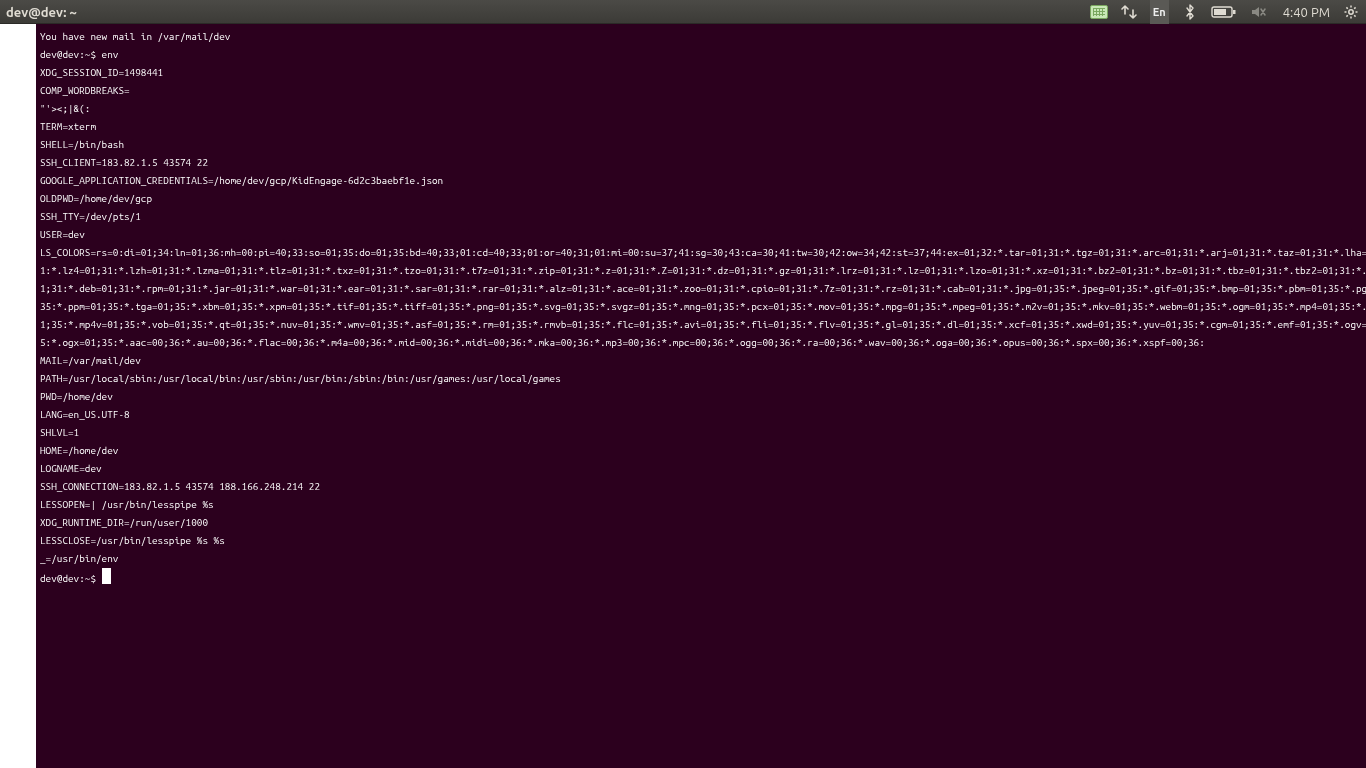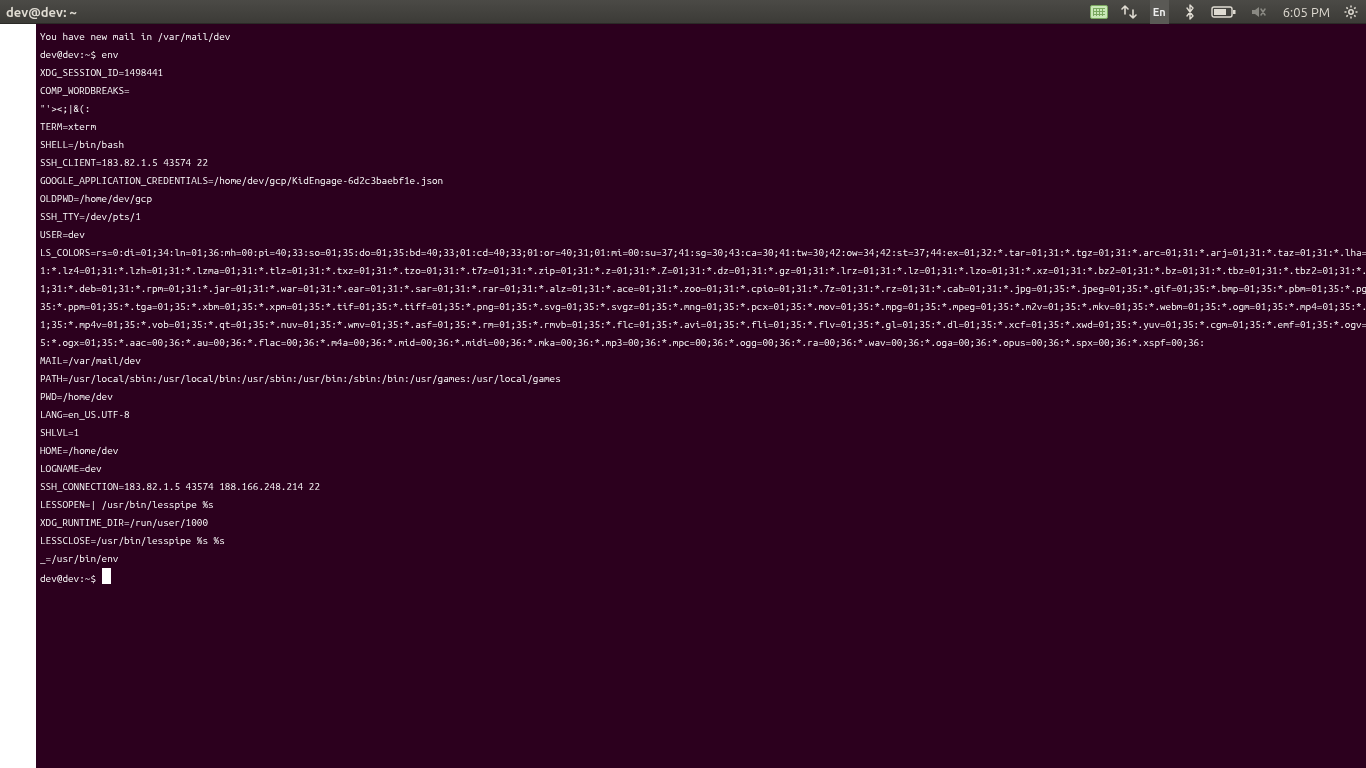--- a/index.html
+++ b/index.html
@@ -66,21 +66,21 @@
           <rect x="22" y="5" width="2.5" height="4" fill="#dfdbd2"></rect>
           <rect x="3" y="4" width="12" height="6" fill="#dfdbd2"></rect>
         </svg>
     </span>
     <span class="ico">
       <svg width="16" height="16" viewBox="0 0 16 16">
           <path d="M2 6 L5 6 L9 3 L9 13 L5 10 L2 10 Z" fill="#8a8983"></path>
           <path d="M11 5 L15 11 M15 5 L11 11" stroke="#8a8983" stroke-width="1.5" stroke-linecap="round"></path>
         </svg>
     </span>
-    <span class="clock">6:05 PM</span>
+    <span class="clock">4:40 PM</span>
     <span class="ico">
       <svg width="14" height="14" viewBox="0 0 14 14">
           <circle cx="7" cy="7" r="2.2" fill="none" stroke="#dfdbd2" stroke-width="1.5"></circle>
           <g stroke="#dfdbd2" stroke-width="1.5">
             <line x1="7" y1="0.5" x2="7" y2="2.5"></line>
             <line x1="7" y1="11.5" x2="7" y2="13.5"></line>
             <line x1="0.5" y1="7" x2="2.5" y2="7"></line>
             <line x1="11.5" y1="7" x2="13.5" y2="7"></line>
             <line x1="2.4" y1="2.4" x2="3.8" y2="3.8"></line>
             <line x1="10.2" y1="10.2" x2="11.6" y2="11.6"></line>

